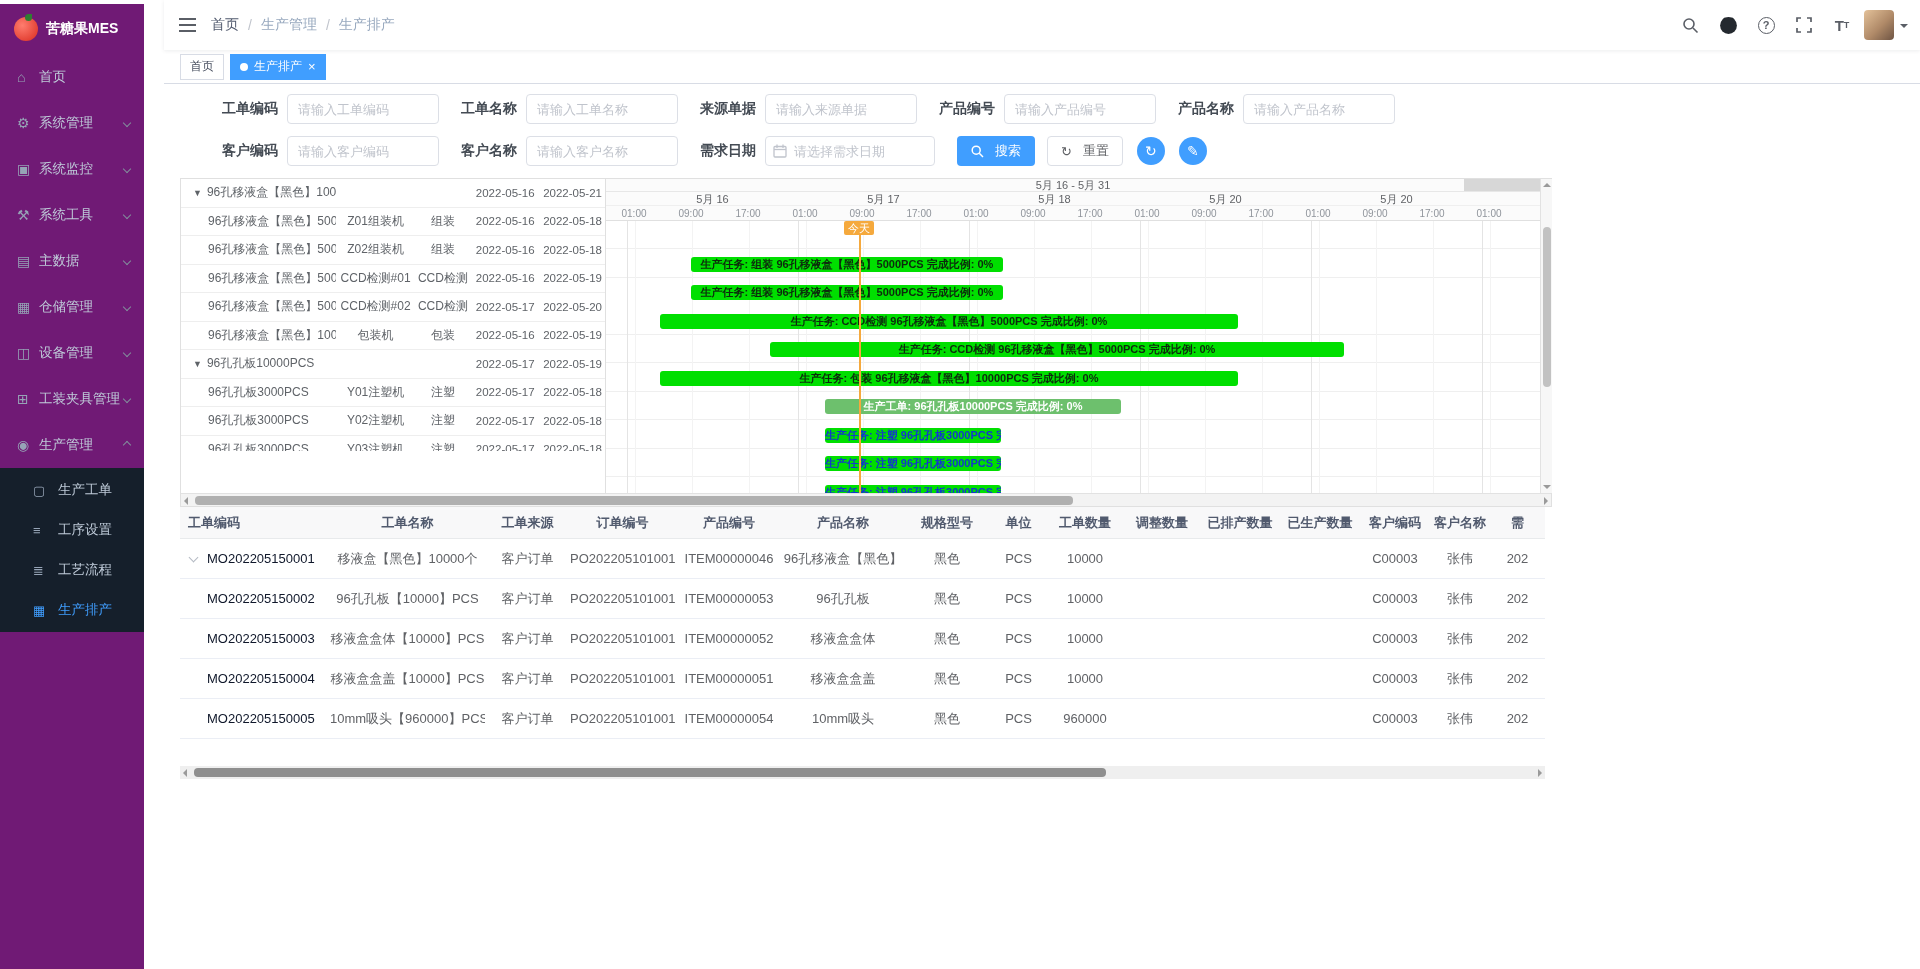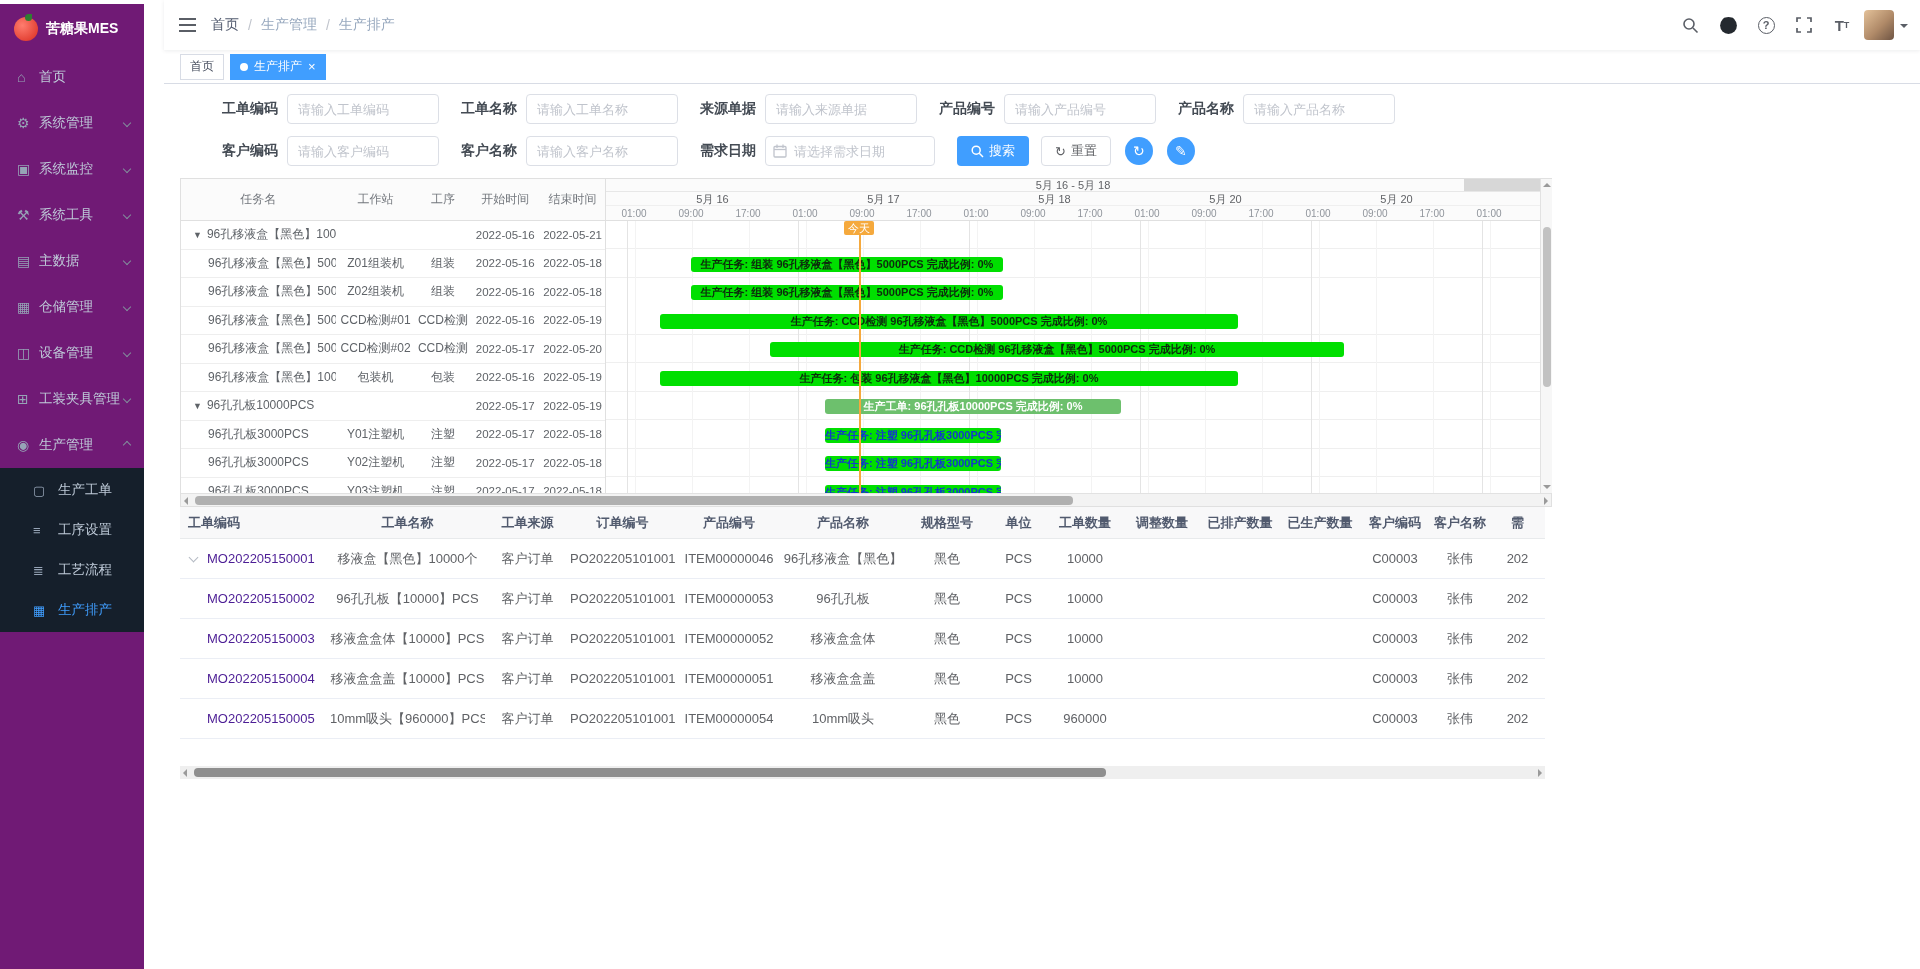--- a/index.html
+++ b/index.html
@@ -47,21 +47,21 @@
 
 .filters{padding:10px 0 0 58px}
 .frow{display:flex;align-items:center;height:30px;margin-bottom:12px}
 .fgroup{display:flex;align-items:center;margin-right:22px}
 .fgroup label{font-size:14px;font-weight:bold;color:#444b54;margin-right:9px;white-space:nowrap}
 .fgroup input{width:152px;height:30px;border:1px solid #dcdfe6;border-radius:4px;padding:0 10px;font-size:13px;color:#606266;outline:none;background:#fff}
 .fgroup input::placeholder{color:#c0c4cc}
 .date-wrap{position:relative}
 .date-wrap input{padding-left:28px;width:170px}
 .cal-ic{position:absolute;left:8px;top:8px;color:#c0c4cc;display:flex}
-.btn{height:30px;border-radius:4px;font-size:13px;display:inline-flex;align-items:center;gap:5px;cursor:pointer;border:1px solid transparent;padding:0 13px;background:#fff}
+.btn{height:30px;border-radius:4px;font-size:13px;display:inline-flex;align-items:center;gap:11px;cursor:pointer;border:1px solid transparent;padding:0 13px;background:#fff}
 .btn-primary{background:#409eff;color:#fff}
 .btn-plain{border-color:#dcdfe6;color:#606266;margin-left:12px}
 .btn-ic{font-size:13px;line-height:1}
 .btn-round{width:28px;height:28px;border-radius:50%;background:#409eff;color:#fff;display:inline-flex;align-items:center;justify-content:center;font-size:14px;margin-left:14px;cursor:pointer;border:none}
 
 
 .gantt{margin:4px 0 0 16px;width:1372px;border:1px solid #e0e0e0;background:#fff}
 .g-main{display:flex}
 .g-left{width:425px;border-right:1px solid #e0e0e0;flex:0 0 auto}
 .g-lhead{height:42px;display:flex;align-items:center;background:#fbfbfb;border-bottom:1px solid #e0e0e0}
@@ -106,21 +106,21 @@
 
 .wtable{margin:0 0 0 16px;width:1365px;overflow:hidden}
 .t-head{display:flex;height:32px;align-items:center;background:#f8f8f9;border-bottom:1px solid #e8eaec}
 .t-hcell{font-size:13px;font-weight:bold;color:#515a6e;text-align:center;white-space:nowrap;overflow:hidden;flex:0 0 auto}
 .t-hcell.first{text-align:left;padding-left:8px}
 .t-row{display:flex;height:40px;align-items:center;border-bottom:1px solid #ebeef5;background:#fff}
 .t-cell{font-size:13px;color:#606266;text-align:center;white-space:nowrap;overflow:hidden;flex:0 0 auto}
 .t-code{text-align:left;display:flex;align-items:center;padding-left:8px}
 .rchev{width:7px;height:7px;border-right:1.4px solid #b4bac3;border-bottom:1.4px solid #b4bac3;transform:rotate(45deg);margin:-3px 10px 0 2px;flex:0 0 auto}
 .rchev.empty{visibility:hidden}
-.t-link{color:#4c1d95;cursor:pointer;text-decoration:none}
+.t-link{color:#0f172a;cursor:pointer;text-decoration:none}
 .btm-scroll{margin:27px 0 0 16px;width:1365px;height:13px;background:#efefef;position:relative}
 .bthumb{position:absolute;top:2px;left:14px;width:912px;height:9px;background:#8f8f8f;border-radius:4px}
 </style>
 </head>
 <body>
 
 <div class="sidebar">
   <div class="logo">
     <span class="logo-badge"></span>
     <span class="logo-text">苦糖果MES</span>
@@ -310,27 +310,20 @@
         </button>
       <button class="btn-round">
           <span>✎</span>
         </button>
     </div>
   </div>
 
   <div class="gantt">
     <div class="g-main">
       <div class="g-left">
-        <div class="g-lhead">
-          <span class="hcell c0" actable="false">任务名</span>
-          <span class="hcell c1">工作站</span>
-          <span class="hcell c2">工序</span>
-          <span class="hcell c3">开始时间</span>
-          <span class="hcell c4">结束时间</span>
-        </div>
         <div class="g-lbody" id="g-left-body">
             <div class="g-row">
               <div class="g-cell c0 wo">
                 <span class="tri">▼</span>
                 <span>96孔移液盒【黑色】10000PCS</span>
               </div>
               <div class="g-cell c1"></div>
               <div class="g-cell c2"></div>
               <div class="g-cell c3">2022-05-16</div>
               <div class="g-cell c4">2022-05-21</div>
@@ -414,21 +407,21 @@
               </div>
               <div class="g-cell c1">Y03注塑机</div>
               <div class="g-cell c2">注塑</div>
               <div class="g-cell c3">2022-05-17</div>
               <div class="g-cell c4">2022-05-18</div>
             </div>
           </div>
       </div>
       <div class="g-right">
         <div class="g-rhead">
-          <div class="g-range">5月 16 - 5月 18</div>
+          <div class="g-range">5月 16 - 5月 31</div>
           <div class="g-weekend"></div>
           <div class="g-days" id="g-days">
               <span class="g-day-label" style="left: 106.5px;">5月 16</span>
               <span class="g-day-label" style="left: 277.5px;">5月 17</span>
               <span class="g-day-label" style="left: 448.5px;">5月 18</span>
               <span class="g-day-label" style="left: 619.5px;">5月 20</span>
               <span class="g-day-label" style="left: 790.5px;">5月 20</span>
             </div>
           <div class="g-hours" id="g-hours">
               <span class="g-hour-label" style="left: 28px;">01:00</span>

